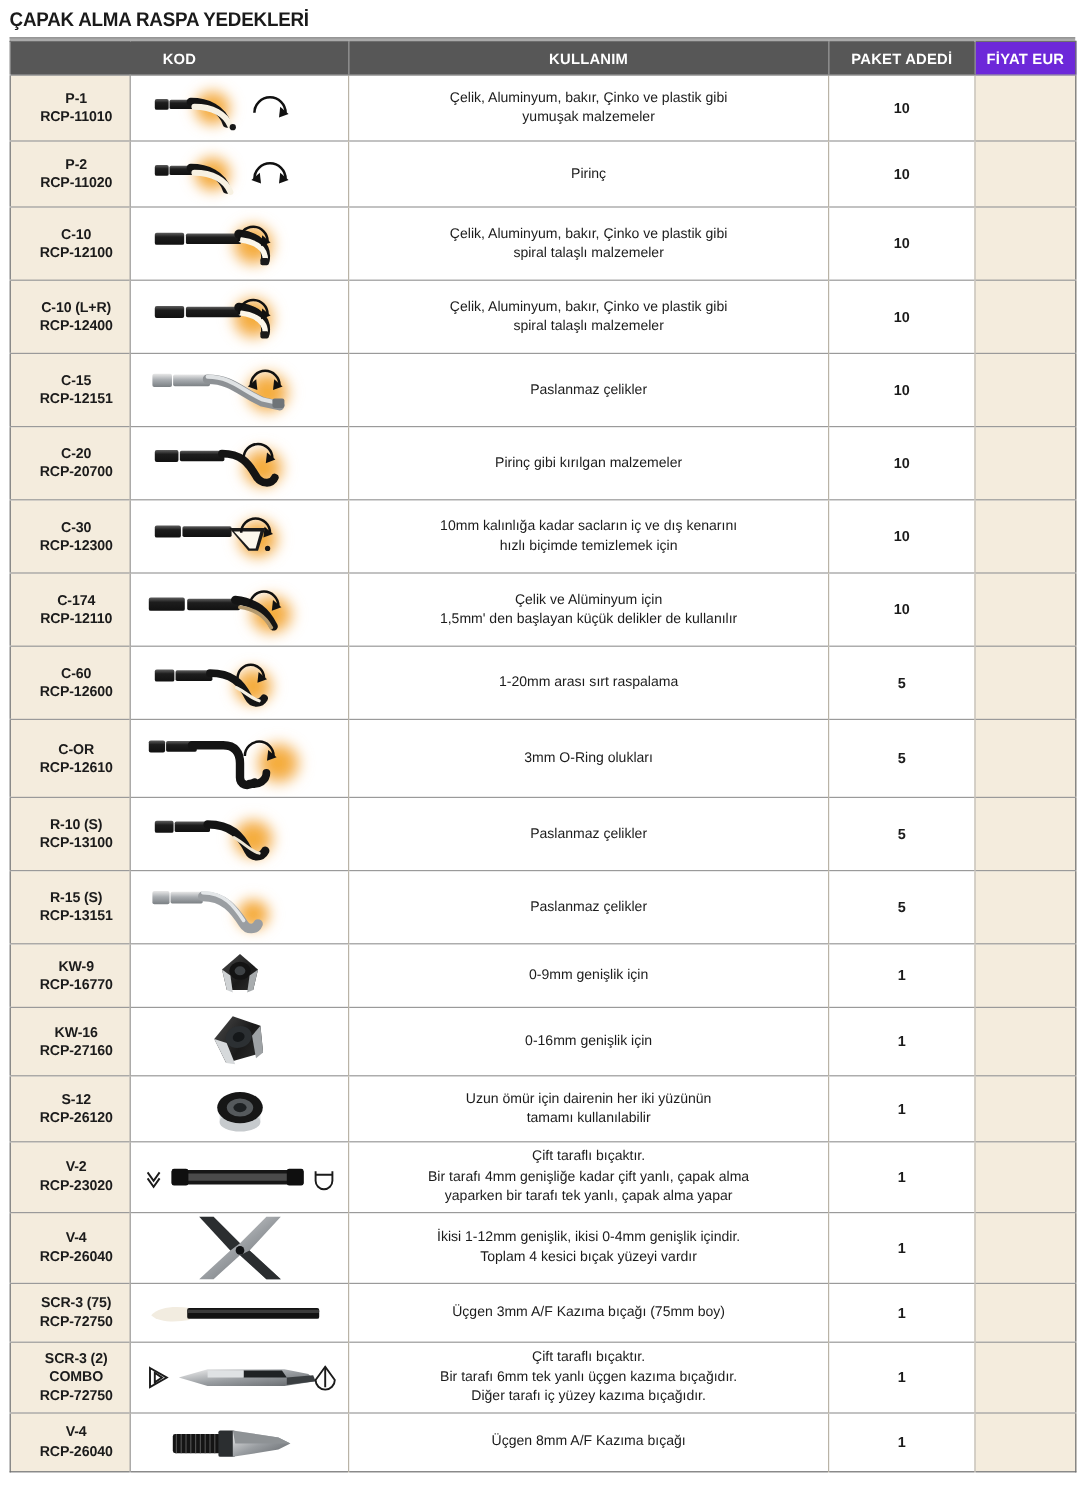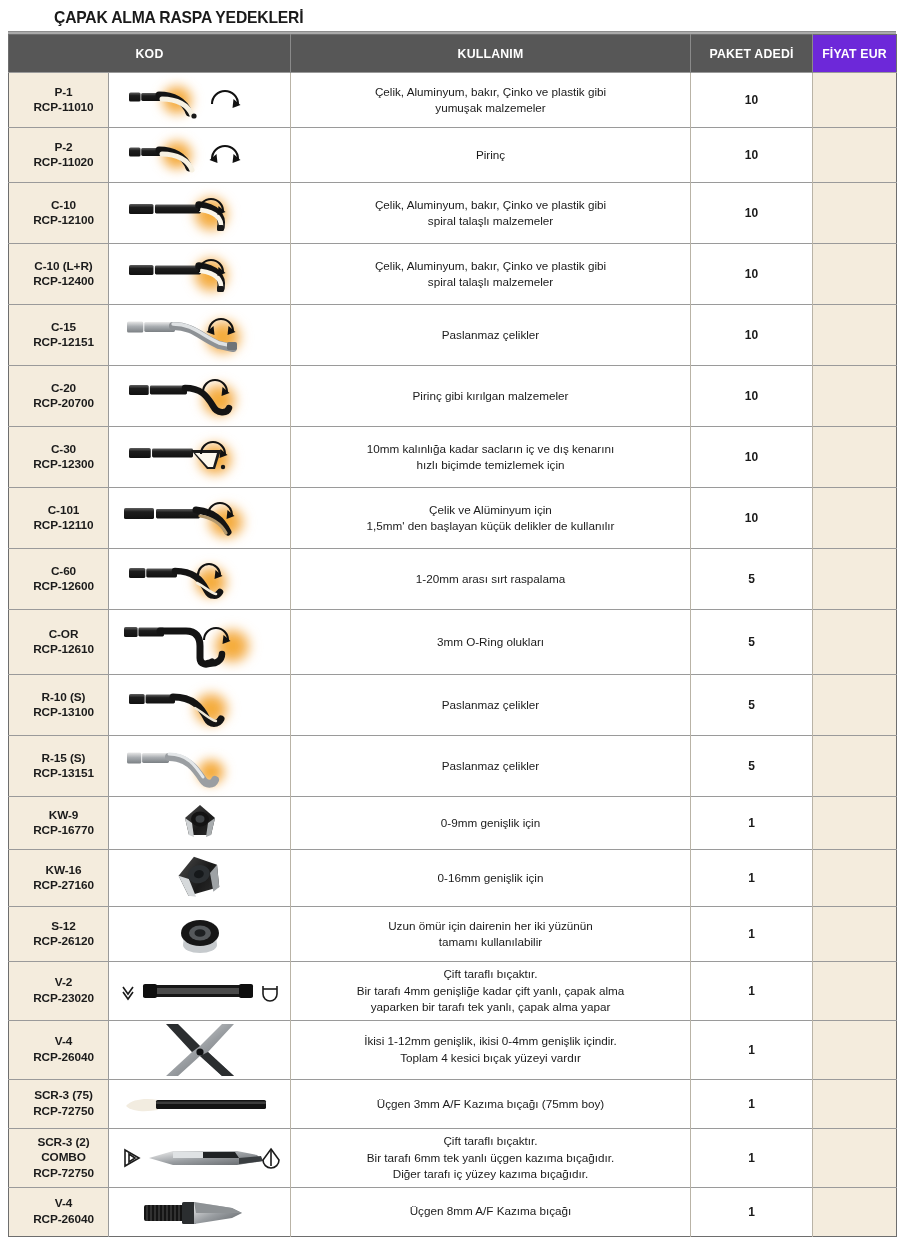--- a/index.html
+++ b/index.html
@@ -10,21 +10,21 @@
   }
   #page {
     width: 904px;
     height: 1240px;
     position: relative;
     background: #ffffff;
     overflow: hidden;
   }
 
   
-  .title-wrap { padding: 8px 0 0 8px; margin-left: 46px; }
+  .title-wrap { padding: 8px 0 0 8px; }
   .page-title {
     font-size: 16.5px;
     font-weight: bold;
     letter-spacing: -0.2px;
     color: #1a1a1a;
     line-height: 1.1;
     font-stretch: condensed;
     transform: scaleX(0.95);
     transform-origin: left center;
   }
@@ -63,21 +63,21 @@
   .tbl col.c-use   { width: 400px; }
   .tbl col.c-qty   { width: 122px; }
   .tbl col.c-price { width: 84px; }
 
   thead th {
     background: #575757;
     color: #ffffff;
     font-size: 12.3px;
     font-weight: bold;
     letter-spacing: 0.2px;
-    height: 38px;
+    height: 28px;
     border-right: 1px solid #8a8a8a;
     vertical-align: middle;
     text-align: center;
   }
   thead th.price-head {
     background: #6d28d9;
     border-right: none;
   }
 
   tbody td {
@@ -531,21 +531,21 @@
           </td>
           <td class="use">
             <div>10mm kalınlığa kadar sacların iç ve dış kenarını</div>
             <div>hızlı biçimde temizlemek için</div>
           </td>
           <td class="qty">10</td>
           <td class="price"></td>
         </tr>
         <tr>
           <td class="kod">
-            <div>C-101</div>
+            <div>C-174</div>
             <div>RCP-12110</div>
           </td>
           <td class="img">
             <div class="img-box">
               <svg class="art" width="176" height="60" viewBox="0 0 176 60" xmlns="http://www.w3.org/2000/svg">
                 <defs>
                   <radialGradient id="gl" cx="50%" cy="50%" r="50%">
                     <stop offset="0%" stop-color="#f5a623" stop-opacity="1"></stop>
                     <stop offset="55%" stop-color="#f3a93f" stop-opacity="0.85"></stop>
                     <stop offset="100%" stop-color="#f8c98a" stop-opacity="0"></stop>

